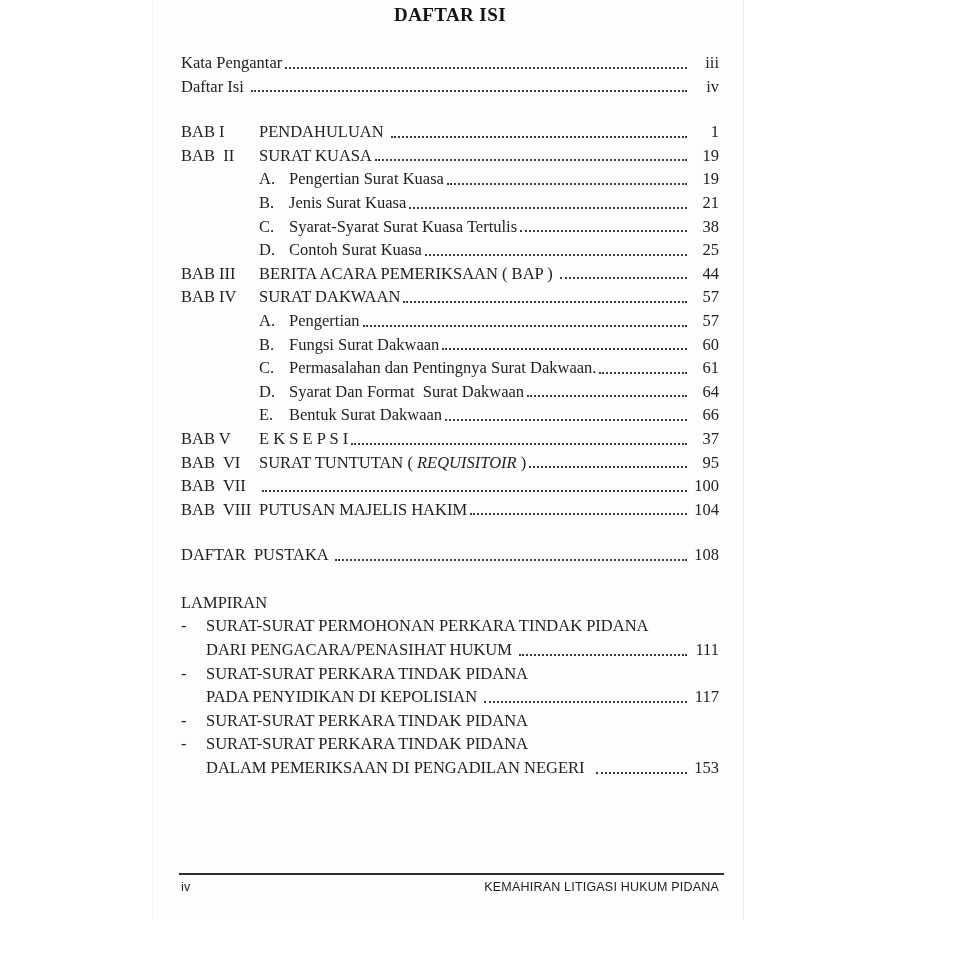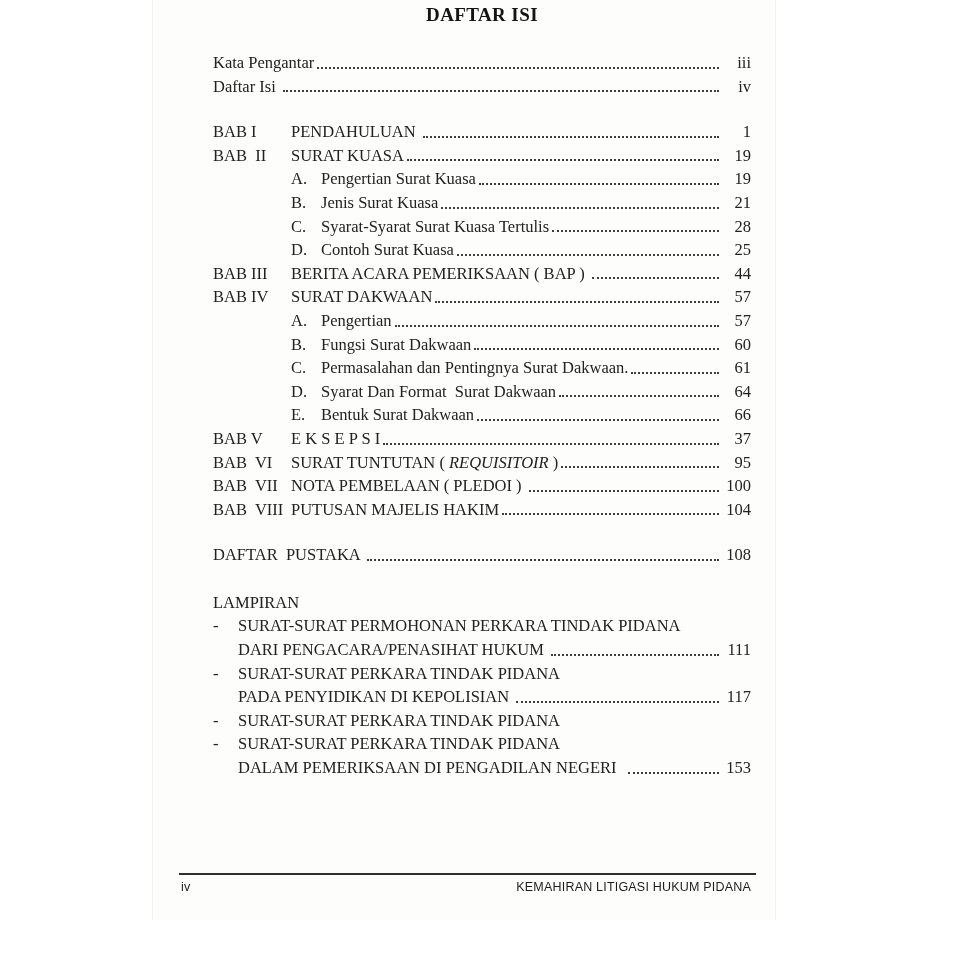--- a/index.html
+++ b/index.html
@@ -3,21 +3,21 @@
 <meta charset="utf-8">
 <style>
   html,body{margin:0;padding:0;background:#ffffff;}
   body{
     width:954px;height:954px;position:relative;
     font-family:"Liberation Serif", serif;color:#222;
     overflow:hidden;
   }
   .page{
     position:absolute;left:152px;top:0;width:590px;height:920px;
-    background:#fdfdfb;border-left:1px solid #f2f2ef;border-right:1px solid #f1f1ee;padding-left:32px;
+    background:#fdfdfb;border-left:1px solid #f2f2ef;border-right:1px solid #f1f1ee;
   }
   .content{padding:0 24px 0 28px;}
   .title{
     margin:0;padding-top:4px;text-align:center;
     font-size:19px;line-height:22px;font-weight:700;color:#141414;
     letter-spacing:0.4px;white-space:pre-wrap;
   }
   .row{
     display:flex;align-items:baseline;
     font-size:16.5px;line-height:23.6px;height:23.6px;
@@ -97,21 +97,21 @@
         <span class="letter">B.</span>
         <span class="t">Jenis Surat Kuasa</span>
         <span class="leader"></span>
         <span class="num">21</span>
       </div>
       <div class="row">
         <span class="label"></span>
         <span class="letter">C.</span>
         <span class="t">Syarat-Syarat Surat Kuasa Tertulis</span>
         <span class="leader"></span>
-        <span class="num">28</span>
+        <span class="num">38</span>
       </div>
       <div class="row">
         <span class="label"></span>
         <span class="letter">D.</span>
         <span class="t">Contoh Surat Kuasa</span>
         <span class="leader"></span>
         <span class="num">25</span>
       </div>
 
       <div class="row">
@@ -172,21 +172,20 @@
 
       <div class="row">
         <span class="label">BAB  VI</span>
         <span class="t"><span>SURAT TUNTUTAN ( </span><em>REQUISITOIR</em><span> )</span></span>
         <span class="leader"></span>
         <span class="num">95</span>
       </div>
 
       <div class="row">
         <span class="label">BAB  VII</span>
-        <span class="t">NOTA PEMBELAAN ( PLEDOI ) </span>
         <span class="leader"></span>
         <span class="num">100</span>
       </div>
 
       <div class="row">
         <span class="label">BAB  VIII</span>
         <span class="t">PUTUSAN MAJELIS HAKIM</span>
         <span class="leader"></span>
         <span class="num">104</span>
       </div>

